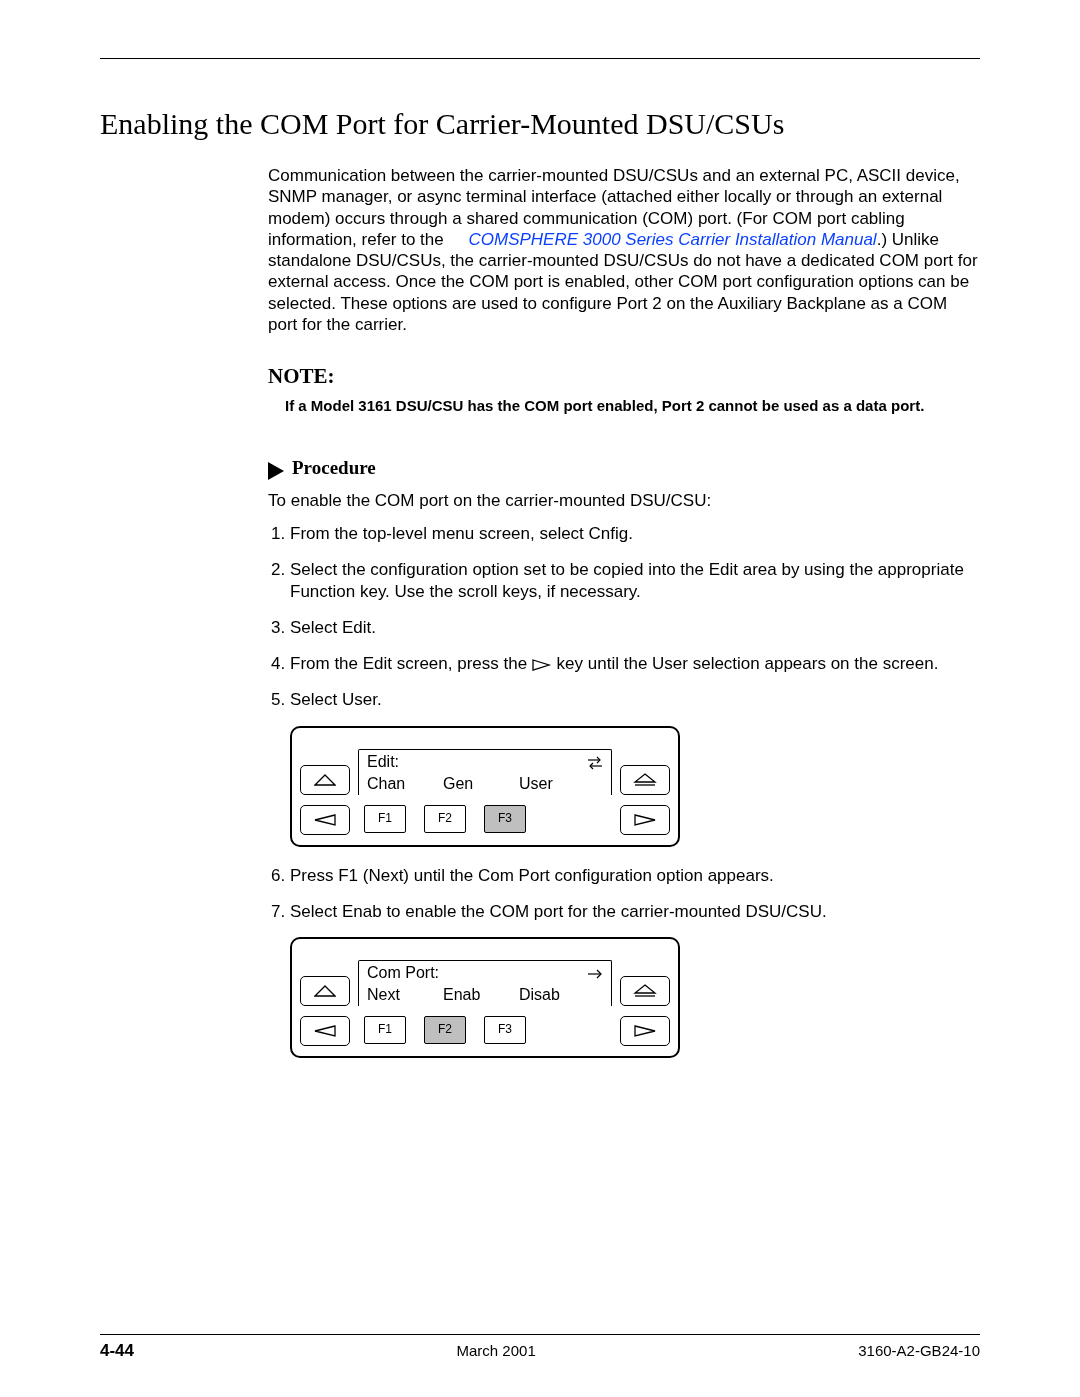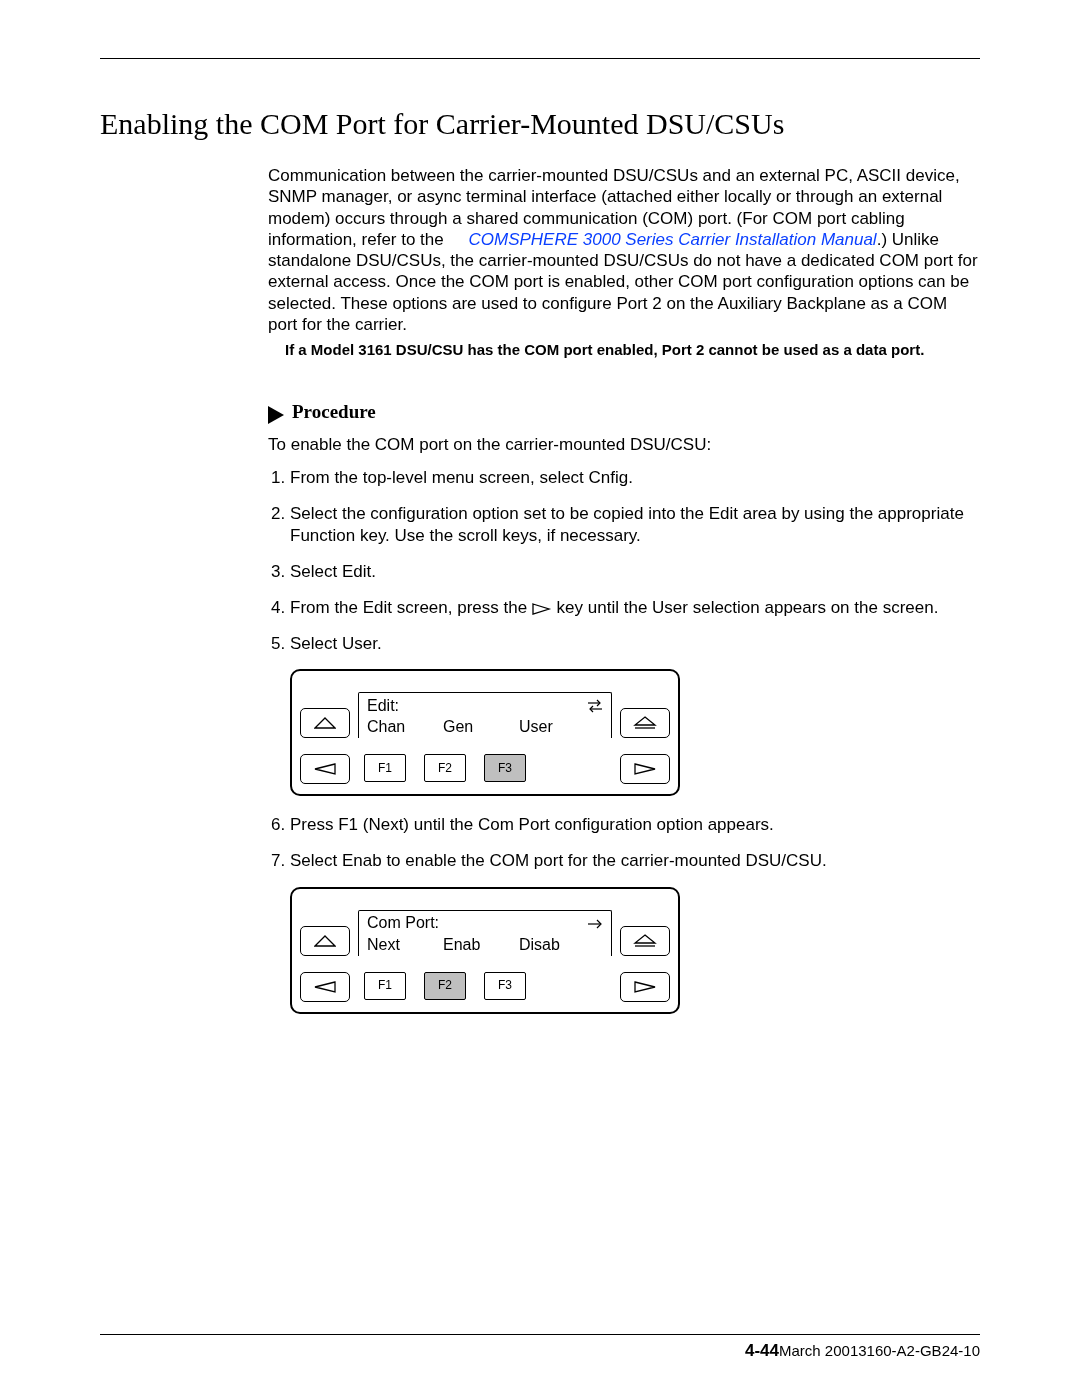--- a/index.html
+++ b/index.html
@@ -97,21 +97,21 @@
     border-radius: 10px;
     margin: 14px 0 18px 0;
     padding: 21px 8px 10px 8px;
     box-sizing: border-box;
   }
   .lcd-row {
     display: flex;
     align-items: stretch;
     gap: 8px;
   }
-  .lcd-row + .lcd-row { margin-top: 16px; text-align: center; }
+  .lcd-row + .lcd-row { margin-top: 10px; text-align: center; }
   .navbtn {
     width: 48px;
     height: 28px;
     border: 1.5px solid #000;
     border-radius: 5px;
     display: flex;
     align-items: center;
     justify-content: center;
     align-self: flex-end;
     flex-shrink: 0;
@@ -167,21 +167,21 @@
 
   .footer {
     position: absolute;
     left: 100px;
     right: 100px;
     bottom: 36px;
   }
   .footer .rule { margin-bottom: 6px; }
   .footer-row {
     display: flex;
-    justify-content: flex-end;
+    justify-content: space-between;
     font-size: 15px;
     align-items: baseline;
   }
   .footer-row .pn {
     font-weight: bold;
     font-size: 17px;
   }
 </style>
 </head>
 <body>
@@ -189,20 +189,21 @@
 <div class="page">
   <hr class="rule">
 
   <h1 class="title">Enabling the COM Port for Carrier-Mounted DSU/CSUs</h1>
 
   <div class="body-block">
     <p>
       <span>Communication between the carrier-mounted DSU/CSUs and an external PC, ASCII device, SNMP manager, or async terminal interface (attached either locally or through an external modem) occurs through a shared communication (COM) port. (For COM port cabling information, refer to the </span><span class="link">COMSPHERE 3000 Series Carrier Installation Manual</span><span>.) Unlike standalone DSU/CSUs, the carrier-mounted DSU/CSUs do not have a dedicated COM port for external access. Once the COM port is enabled, other COM port configuration options can be selected. These options are used to configure Port 2 on the Auxiliary Backplane as a COM port for the carrier.</span>
     </p>
 
+    <h3 class="note">NOTE:</h3>
     <div class="note-body">If a Model 3161 DSU/CSU has the COM port enabled, Port 2 cannot be used as a data port.</div>
 
     <div class="proc-row">
       <div class="tri"></div>
       <span class="proc-label">Procedure</span>
     </div>
 
     <div class="proc-intro">To enable the COM port on the carrier-mounted DSU/CSU:</div>
 
     <ol class="steps">

